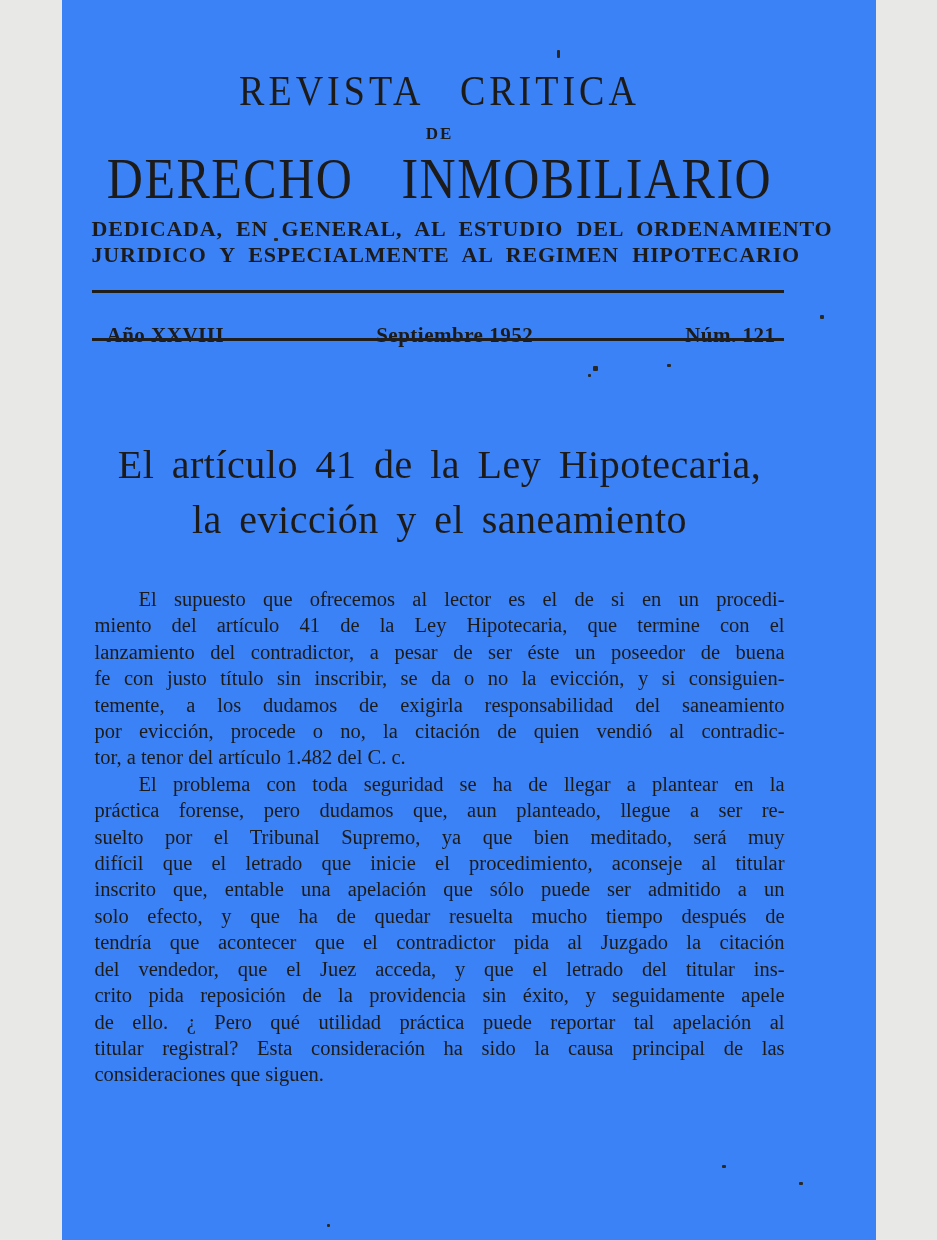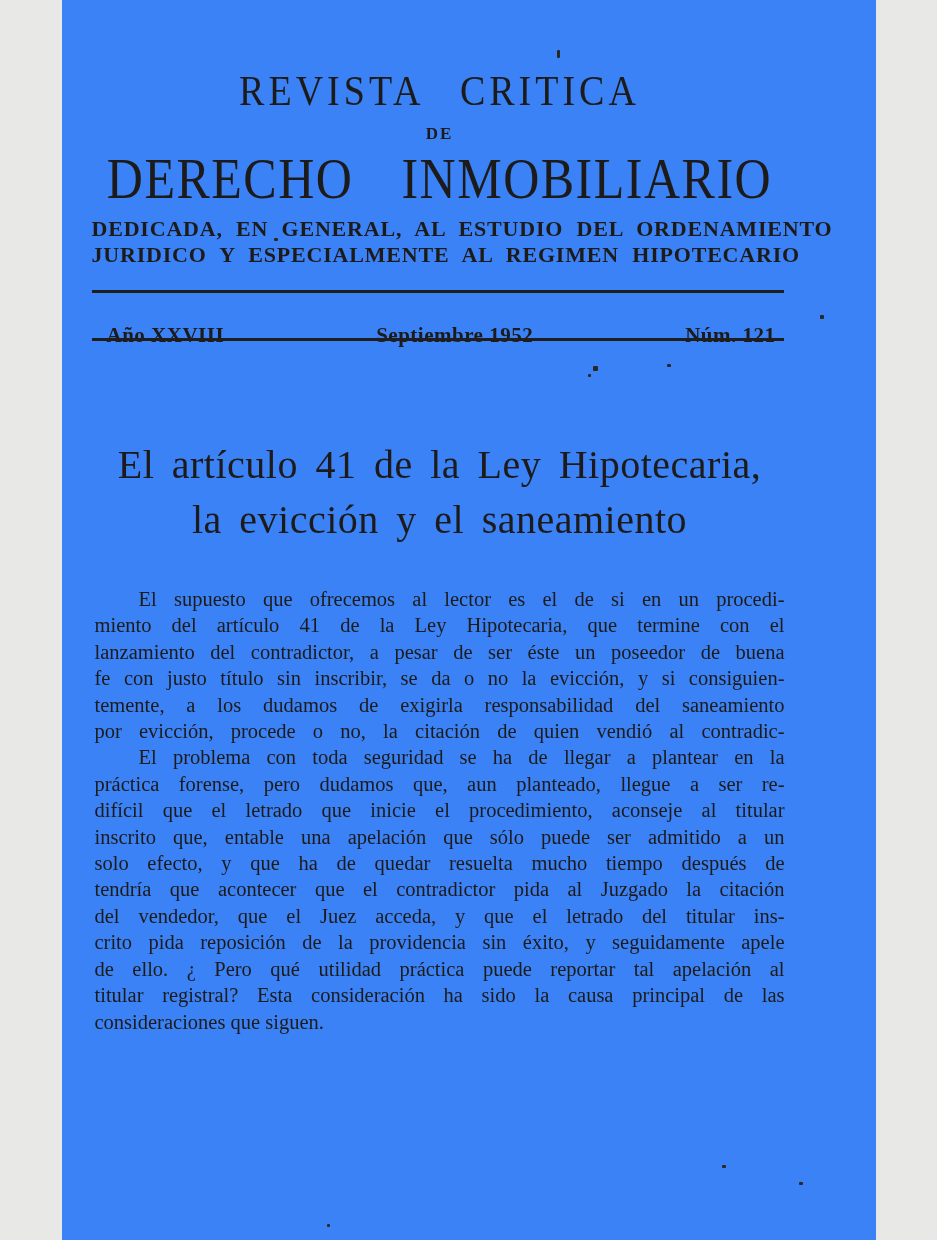--- a/index.html
+++ b/index.html
@@ -102,22 +102,24 @@
     <div>la evicción y el saneamiento</div>
   </div>
 
   <div class="column body-text" id="body-text">
       <div class="body-line first">El supuesto que ofrecemos al lector es el de si en un procedi-</div>
       <div class="body-line">miento del artículo 41 de la Ley Hipotecaria, que termine con el</div>
       <div class="body-line">lanzamiento del contradictor, a pesar de ser éste un poseedor de buena</div>
       <div class="body-line">fe con justo título sin inscribir, se da o no la evicción, y si consiguien-</div>
       <div class="body-line">temente, a los dudamos de exigirla responsabilidad del saneamiento</div>
       <div class="body-line">por evicción, procede o no, la citación de quien vendió al contradic-</div>
+      <div class="body-line last">tor, a tenor del artículo 1.482 del C. c.</div>
       <div class="body-line first">El problema con toda seguridad se ha de llegar a plantear en la</div>
       <div class="body-line">práctica forense, pero dudamos que, aun planteado, llegue a ser re-</div>
+      <div class="body-line">suelto por el Tribunal Supremo, ya que bien meditado, será muy</div>
       <div class="body-line">difícil que el letrado que inicie el procedimiento, aconseje al titular</div>
       <div class="body-line">inscrito que, entable una apelación que sólo puede ser admitido a un</div>
       <div class="body-line">solo efecto, y que ha de quedar resuelta mucho tiempo después de</div>
       <div class="body-line">tendría que acontecer que el contradictor pida al Juzgado la citación</div>
       <div class="body-line">del vendedor, que el Juez acceda, y que el letrado del titular ins-</div>
       <div class="body-line">crito pida reposición de la providencia sin éxito, y seguidamente apele</div>
       <div class="body-line">de ello. ¿ Pero qué utilidad práctica puede reportar tal apelación al</div>
       <div class="body-line">titular registral? Esta consideración ha sido la causa principal de las</div>
       <div class="body-line last">consideraciones que siguen.</div>
     </div>

